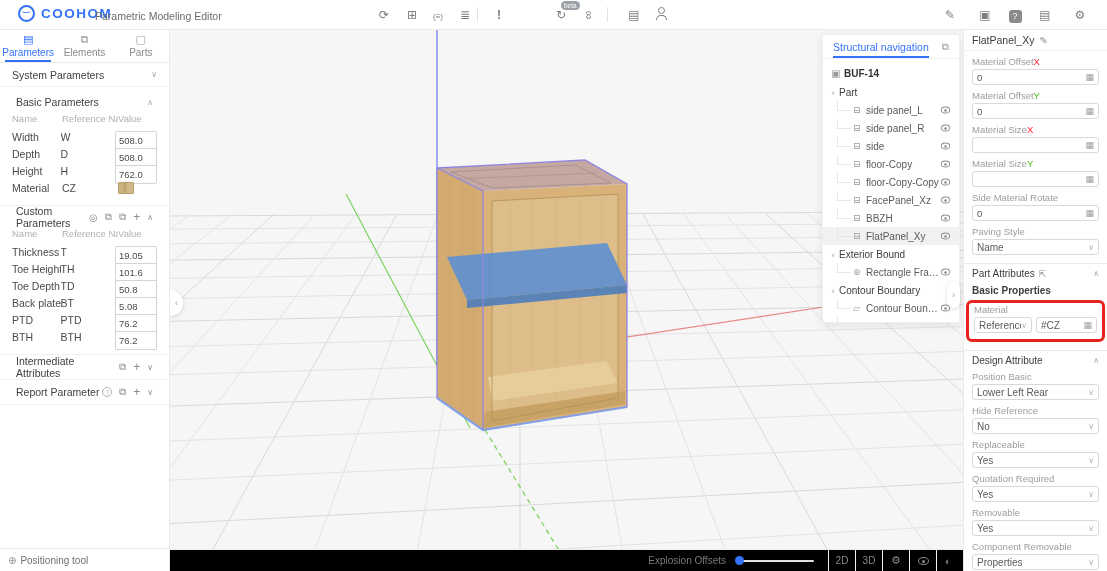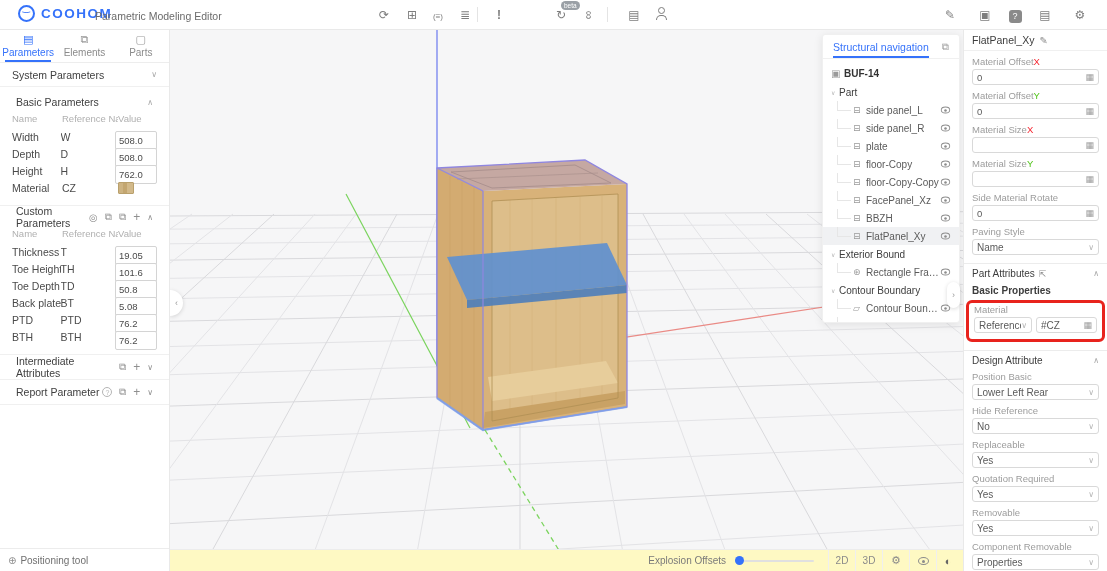--- a/index.html
+++ b/index.html
@@ -47,21 +47,21 @@
   .c-val{flex:1}
   .pt-row input{width:42px;height:19px;border:1px solid #d4d4d4;border-radius:2px;font-size:9.5px;color:#4a4a4a;padding:0 3px;outline:none}
   .swatch{width:16px;height:12px;border:1px solid #b9a06c;border-radius:1px;background:linear-gradient(90deg,#cdb382 0 30%,#c3a670 30% 55%,#d2b98a 55% 100%);cursor:pointer}
   .divider-h{border-top:1px solid #f0f0f0}
   .q-circle{display:inline-block;width:10px;height:10px;border:1px solid #b5b5b5;border-radius:50%;color:#b5b5b5;font-size:7px;line-height:10px;text-align:center;margin-left:3px}
   .lp-footer{margin-top:auto;height:23px;border-top:1px solid #ececec;display:flex;align-items:center;padding:0 8px;color:#6f6f6f;font-size:10px;gap:4px}
 
   
   .viewport{flex:1;position:relative;background:#f6f6f7;min-width:0}
   .viewport svg{position:absolute;left:0;top:0}
-  .vp-bottom{position:absolute;left:0;right:0;bottom:0;height:22px;background:#fef9c3;border-top:1px solid #ececec;display:flex;align-items:center;justify-content:flex-end;z-index:5}
+  .vp-bottom{position:absolute;left:0;right:0;bottom:0;height:22px;background:#000000;border-top:1px solid #ececec;display:flex;align-items:center;justify-content:flex-end;z-index:5}
   .vp-bottom .lbl{font-size:10px;color:#7a7a7a;margin-right:10px}
   .slider{width:78px;height:2px;background:#e0e0e0;border-radius:2px;position:relative;margin-right:14px;cursor:pointer}
   .slider .knob{position:absolute;left:-1px;top:-3.5px;width:9px;height:9px;border-radius:50%;background:#3572fa}
   .vp-cell{width:27px;height:22px;border-left:1px solid #efefef;display:flex;align-items:center;justify-content:center;font-size:10px;color:#8a8a8a;cursor:pointer}
   .eye{width:11px;height:8px;border:1px solid #8c8c8c;border-radius:50%;position:relative;display:inline-block;cursor:pointer}
   .eye::after{content:"";position:absolute;left:3px;top:2px;width:3px;height:3px;background:#8c8c8c;border-radius:50%}
   .handle{position:absolute;width:13px;height:26px;background:#fff;box-shadow:0 1px 4px rgba(0,0,0,.15);color:#9a9a9a;font-size:9px;display:flex;align-items:center;justify-content:center;cursor:pointer;z-index:6}
   .handle.left{left:0;top:260px;border-radius:0 13px 13px 0}
   .handle.right{left:777px;top:252px;border-radius:13px}
 
@@ -341,21 +341,21 @@
             </div>
             <div class="tr-row">
               <span class="tr-conn"></span>
               <span class="tr-ico">⊟</span>
               <span class="tr-lbl">side panel_R</span>
               <span class="eye"></span>
             </div>
             <div class="tr-row">
               <span class="tr-conn"></span>
               <span class="tr-ico">⊟</span>
-              <span class="tr-lbl">plate</span>
+              <span class="tr-lbl">side</span>
               <span class="eye"></span>
             </div>
             <div class="tr-row">
               <span class="tr-conn"></span>
               <span class="tr-ico">⊟</span>
               <span class="tr-lbl">floor-Copy</span>
               <span class="eye"></span>
             </div>
             <div class="tr-row">
               <span class="tr-conn"></span>

